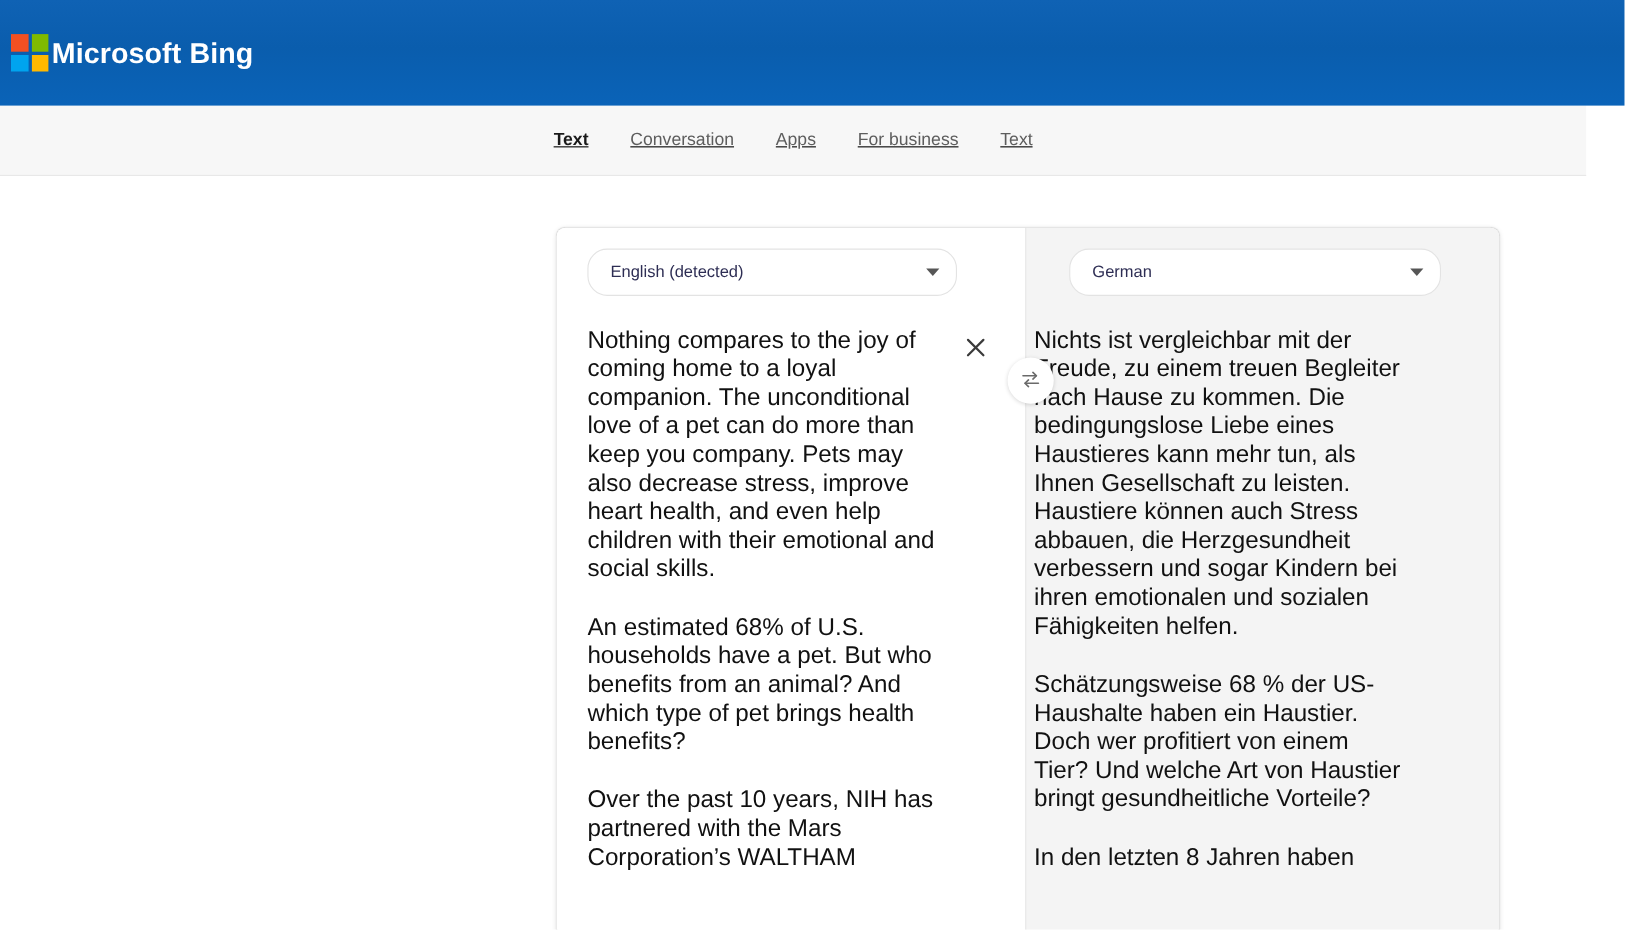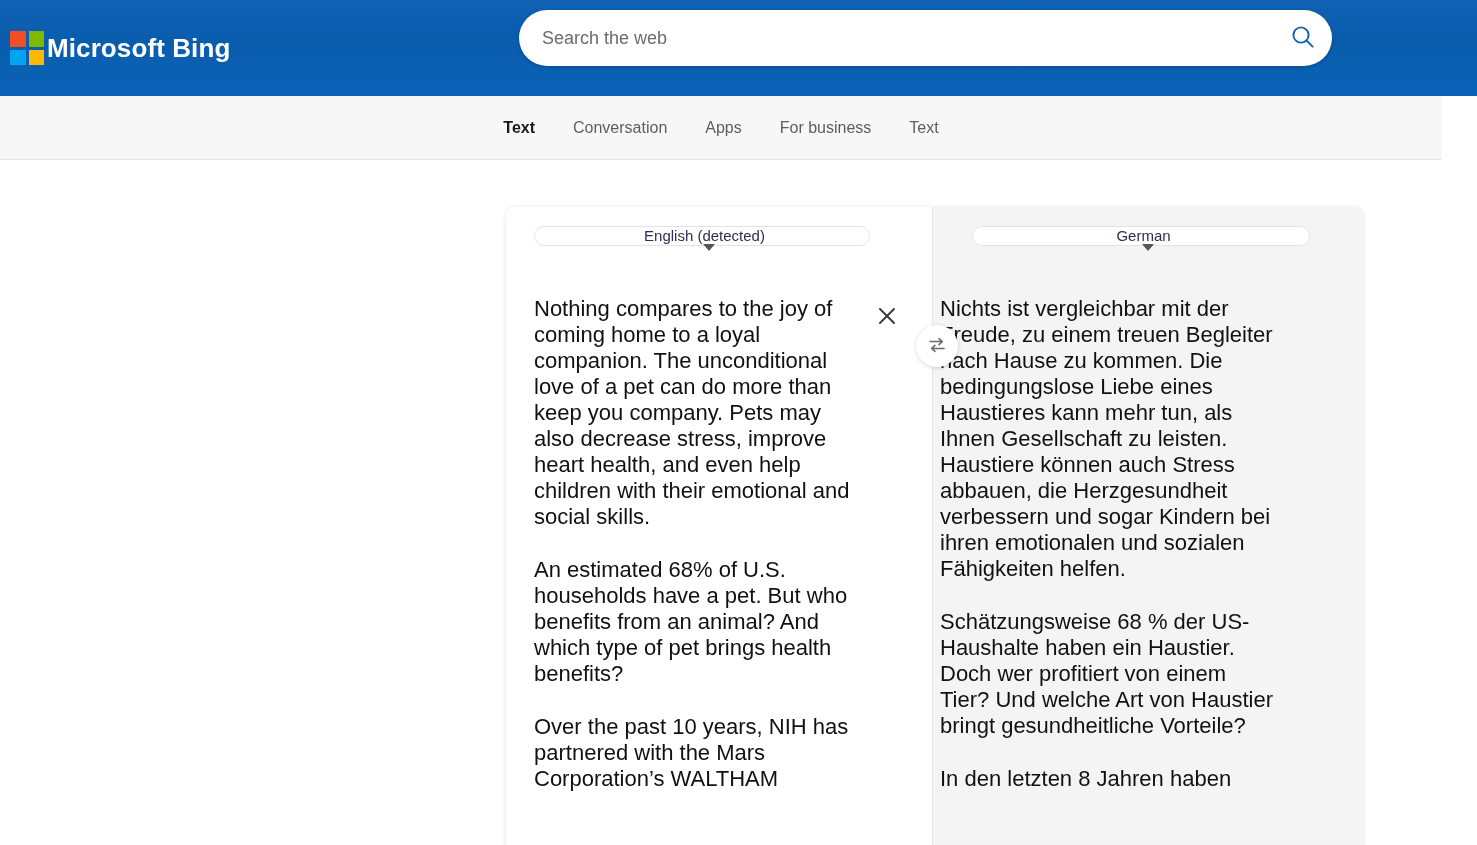--- a/index.html
+++ b/index.html
@@ -86,20 +86,21 @@
 
   
   .navbar {
     width: 1442px;
     height: 64px;
     background: #f7f7f7;
     border-bottom: 1px solid #e8e8e8;
     display: flex;
     align-items: center;
     justify-content: center;
+    text-decoration: underline;
   }
   .nav-inner { display: flex; align-items: center; }
   .nav-item {
     font-size: 16px;
     color: #5d5d5d;
     padding: 0 19px;
     line-height: 63px;
     cursor: pointer;
     white-space: nowrap;
   }
@@ -132,32 +133,31 @@
   .pane-source { width: 426px; background: #ffffff; }
   .pane-target {
     width: 431px;
     background: #f4f4f4;
     border-left: 1px solid #e6e6e6;
   }
 
   .lang-select {
     position: absolute;
     top: 19px;
-    height: 20px;
+    height: 43px;
     border: 1px solid #e3e3e3;
     border-radius: 18px;
     background: #ffffff;
     display: flex;
     align-items: center;
     justify-content: space-between;
     padding: 0 15px 0 20px;
     cursor: pointer;
     font-size: 15px;
     color: #2e2e54;
-    flex-direction: column;
   }
   .pane-source .lang-select { left: 28px; width: 336px; }
   .pane-target .lang-select { left: 39px; width: 338px; }
   .caret {
     width: 0; height: 0;
     border-left: 6px solid transparent;
     border-right: 6px solid transparent;
     border-top: 7px solid #565656;
     margin-left: 8px;
     flex: none;
@@ -218,31 +218,20 @@
   <div class="brand">
     <span class="ms-logo">
       <i style="background:#f25022"></i>
       <i style="background:#7fba00"></i>
       <i style="background:#00a4ef"></i>
       <i style="background:#ffb900"></i>
     </span>
     <span class="brand-name">Microsoft Bing</span>
   </div>
 
-  <div class="searchbar">
-    <input class="search-input" type="text" placeholder="Search the web" value="" style="">
-    <button class="search-btn">
-      <span>
-        <svg width="26" height="26" viewBox="0 0 26 26" fill="none">
-          <circle cx="11" cy="11" r="7.6" stroke="#0f62b4" stroke-width="1.9"></circle>
-          <line x1="16.4" y1="16.4" x2="22.6" y2="22.6" stroke="#0f62b4" stroke-width="1.9" stroke-linecap="round"></line>
-        </svg>
-      </span>
-    </button>
-  </div>
 </div>
 
 <div class="navbar">
   <div class="nav-inner">
     <div class="nav-item active">Text</div>
     <div class="nav-item">Conversation</div>
     <div class="nav-item">Apps</div>
     <div class="nav-item">For business</div>
     <div class="nav-item">Text</div>
   </div>

